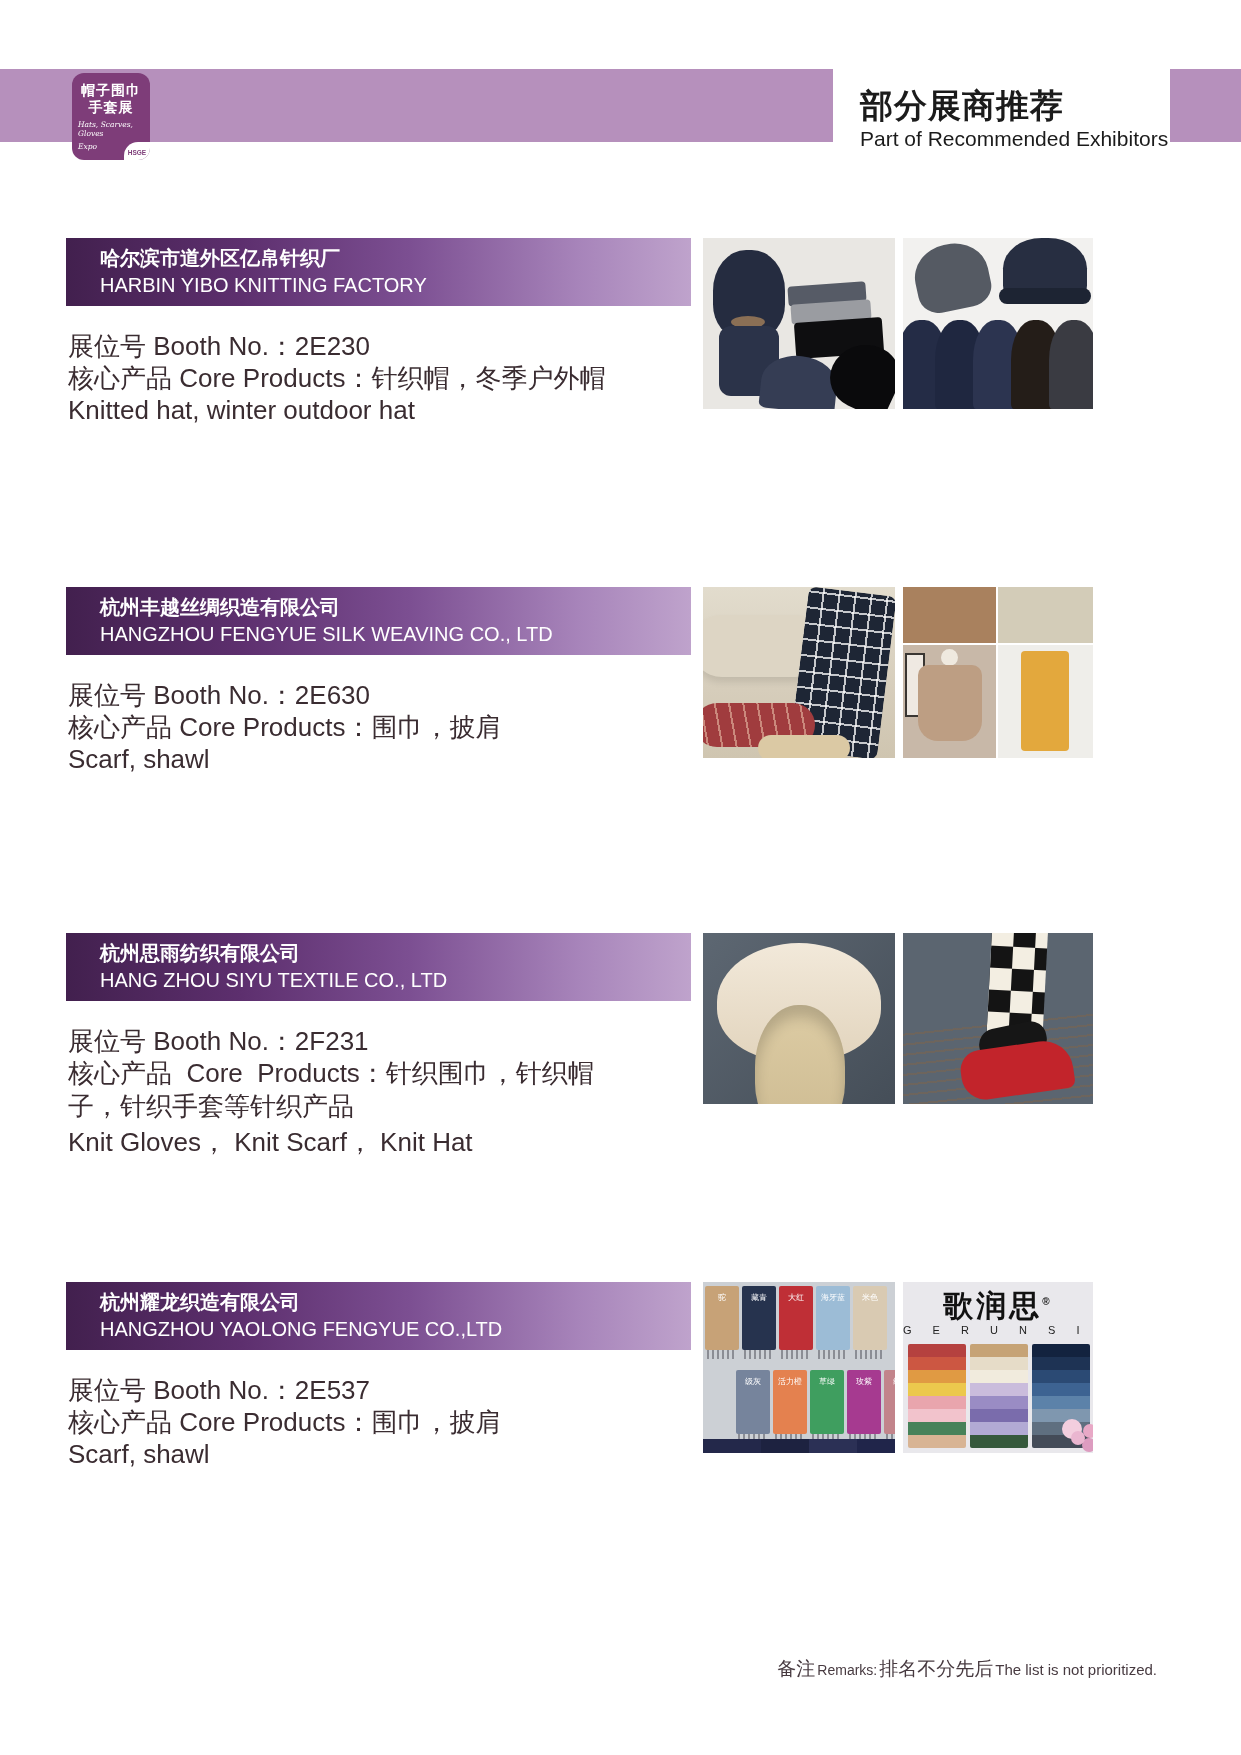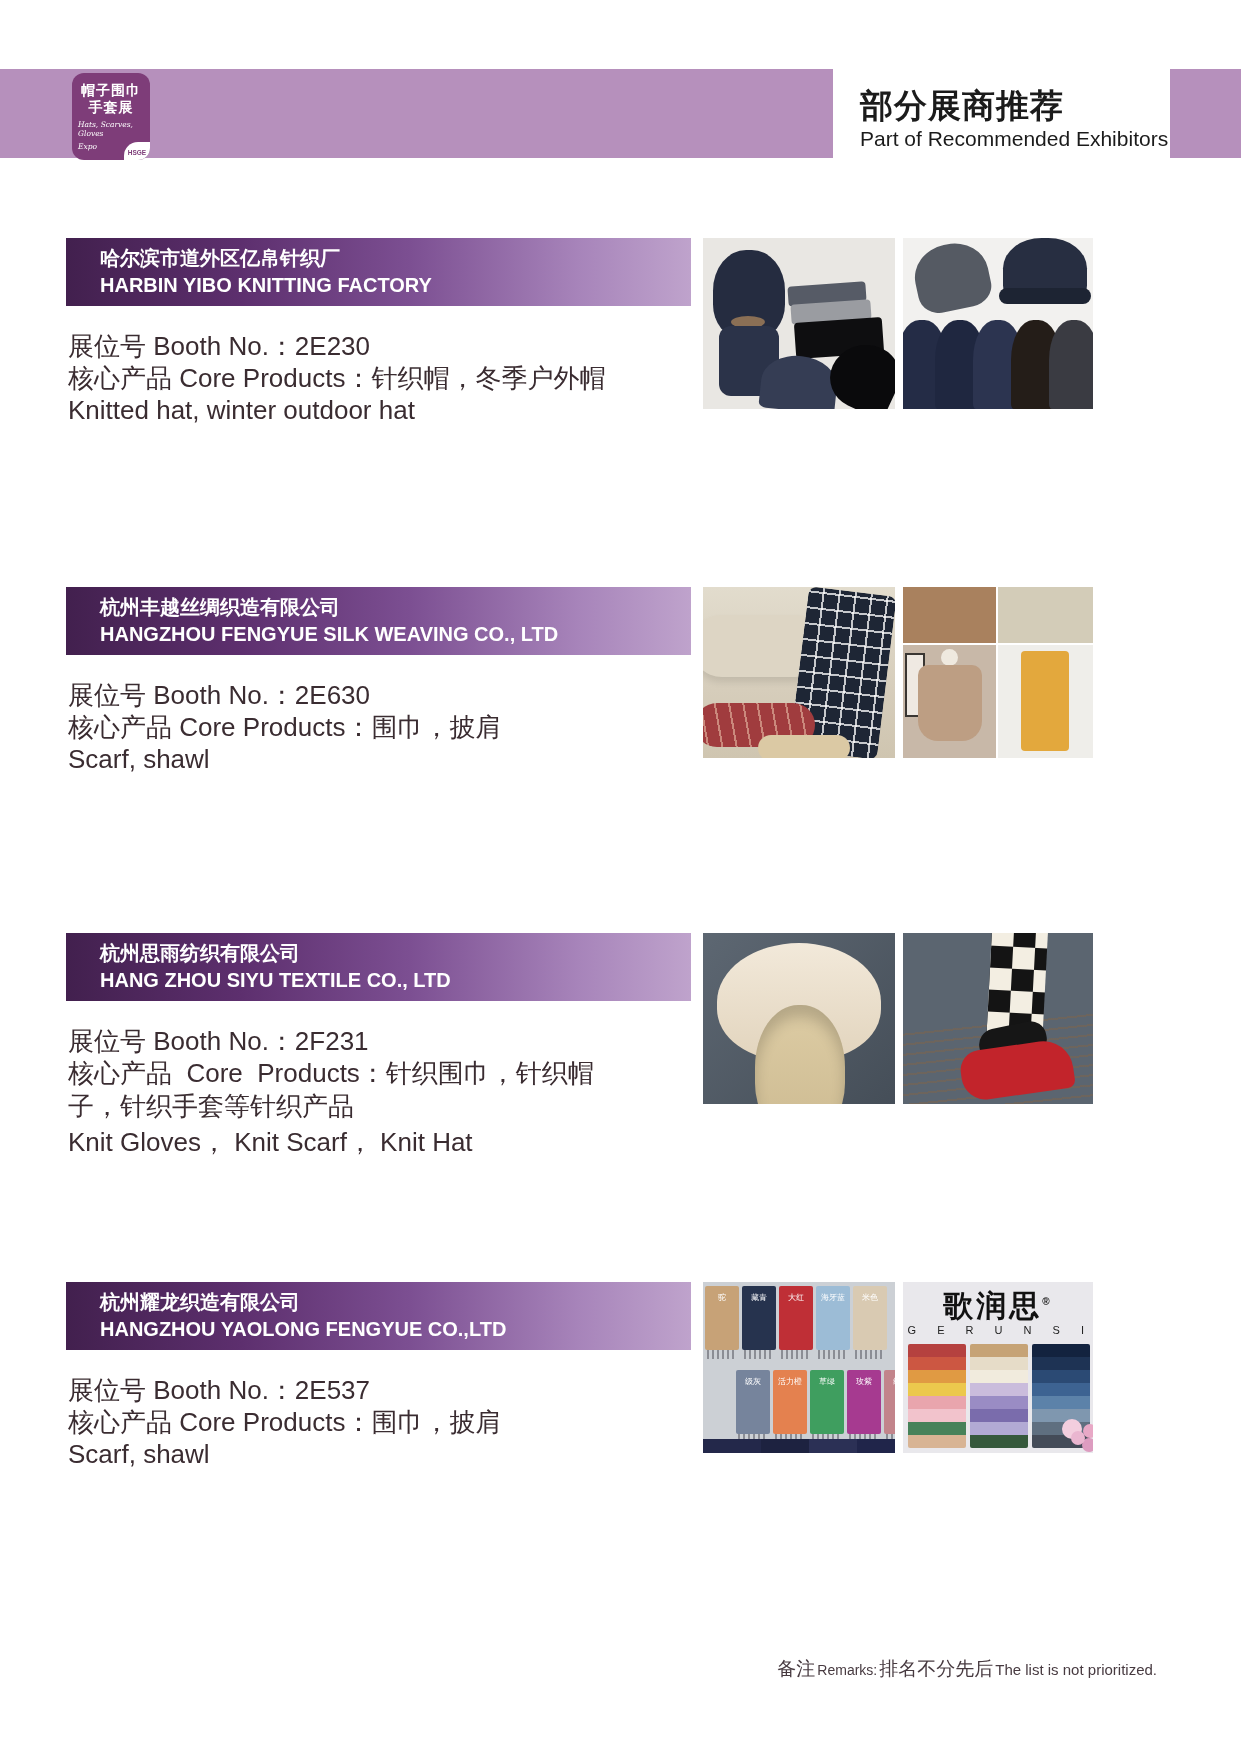--- a/index.html
+++ b/index.html
@@ -1,39 +1,39 @@
 <!DOCTYPE html>
 <html><head>
 <meta charset="utf-8">
 <style>
   html,body{margin:0;padding:0;background:#ffffff;}
   body{font-family:"Liberation Sans",sans-serif;color:#3a2c31;}
   .page{position:relative;width:1241px;height:1755px;background:#fff;overflow:hidden;}
 
   
-  .band{position:absolute;left:0;top:69px;width:1241px;height:89px;background:#b690bc;}
+  .band{position:absolute;left:0;top:69px;width:1241px;height:73px;background:#b690bc;}
   .band-cut{position:absolute;left:833px;top:0;width:337px;height:89px;background:#ffffff;}
   .logo{position:absolute;left:72px;top:4px;width:78px;height:87px;background:#7e3d79;border-radius:12px;
         color:#fff;text-align:center;overflow:hidden;}
   .logo .zh{font-size:14px;font-weight:700;line-height:17px;margin-top:9px;letter-spacing:1px;}
   .logo .en{font-family:"DejaVu Serif",serif;font-style:italic;font-size:7.5px;text-align:left;
             margin:4px 0 0 6px;line-height:9px;}
   .logo .badge{position:absolute;right:0;bottom:0;width:26px;height:18px;background:#fff;
                border-radius:14px 0 0 0;color:#7e3d79;font-size:6.5px;font-weight:700;
                line-height:22px;text-align:center;}
   .hd-title{position:absolute;left:860px;top:84px;font-size:33px;font-weight:900;color:#1b1b1b;letter-spacing:1px;}
   .hd-sub{position:absolute;left:860px;top:127px;font-size:21px;font-weight:400;color:#1b1b1b;}
 
   
   .block{position:absolute;left:0;width:1241px;height:175px;}
   .banner{position:absolute;left:66px;top:0;width:625px;height:68px;
           background:linear-gradient(90deg,#42204e 0%,#5d2f6e 28%,#7c4f92 55%,#a784ba 82%,#bfa3cc 100%);
           color:#fff;padding-left:34px;box-sizing:border-box;display:flex;flex-direction:column;justify-content:center;}
   .banner .zh{font-size:20px;font-weight:700;line-height:27px;}
-  .banner .en{font-size:20px;font-weight:700;line-height:27px;}
+  .banner .en{font-size:20px;font-weight:400;line-height:27px;}
   .line{position:absolute;left:68px;font-size:26px;line-height:33px;white-space:pre-wrap;color:#3a2c31;}
   .booth{top:92px;}
   .core{top:124px;}
   .prod-en{top:156px;}
   .core-wrap{top:124px;width:575px;}
   .prod-en-b3{top:193px;}
 
   
   .ph{position:absolute;top:0;height:171px;overflow:hidden;background:#eee;}
   .ph.p-left{left:703px;width:192px;}
@@ -106,21 +106,21 @@
       font-size:8px;font-style:normal;}
   .b4l-row span.scarf:after{content:"";position:absolute;left:2px;right:2px;bottom:-9px;height:9px;
       background:repeating-linear-gradient(90deg,rgba(60,60,70,.45) 0 2px,transparent 2px 5px);}
   .b4l-pile{left:0;bottom:0;width:192px;height:14px;
       background:linear-gradient(90deg,#23284a 0 30%,#1d2240 30% 55%,#2b3055 55% 80%,#20254a 80%);}
 
   
   .ph-b4r{background:#e9e8ec;}
   .b4r-brand{left:0;top:4px;width:190px;text-align:center;color:#111;font-weight:900;font-size:30px;letter-spacing:3px;}
   .b4r-brand sup{font-size:10px;}
-  .b4r-sub{left:0;top:42px;width:190px;text-align:right;font-size:11px;letter-spacing:9px;color:#222;}
+  .b4r-sub{left:0;top:42px;width:190px;text-align:left;font-size:11px;letter-spacing:9px;color:#222;}
   .b4r-cols{left:5px;top:62px;display:flex;gap:4px;position:absolute;}
   .b4r-cols b{display:block;width:58px;height:104px;border-radius:2px;}
   .b4r-c1{background:linear-gradient(180deg,#b5413f 0 12.5%,#cc5742 0 25%,#e09a43 0 37.5%,#ecc84d 0 50%,#e9a5ad 0 62.5%,#f2c3cc 0 75%,#47825a 0 87.5%,#d8b494 0);}
   .b4r-c2{background:linear-gradient(180deg,#c6a376 0 12.5%,#e6dcc8 0 25%,#f1ebdd 0 37.5%,#cabcdc 0 50%,#9a8cc4 0 62.5%,#7a6cac 0 75%,#b2aad4 0 87.5%,#36593c 0);}
   .b4r-c3{background:linear-gradient(180deg,#13233f 0 12.5%,#1e3354 0 25%,#2b4a74 0 37.5%,#3d6392 0 50%,#5c82a9 0 62.5%,#7f97af 0 75%,#5f6f80 0 87.5%,#444b58 0);}
   .b4r-flower{right:8px;bottom:8px;width:14px;height:14px;background:#eab6d0;border-radius:50%;
       box-shadow:12px -7px 0 #e8a8c6,24px 0 0 #f0c4da,11px 7px 0 #dd9cc0,-6px -9px 0 3px #f3cede;}
 
   
   .footer{position:absolute;top:1656px;right:84px;display:flex;align-items:baseline;gap:2px;color:#473a40;}

